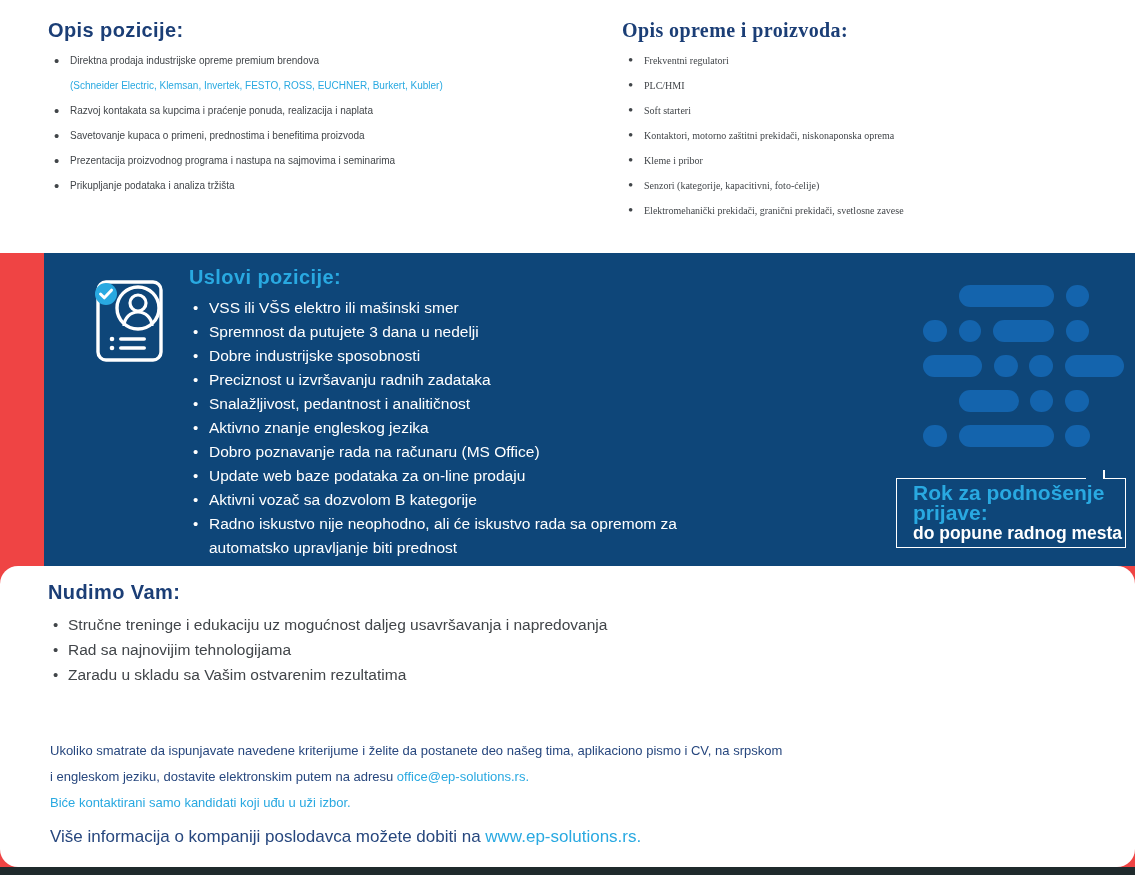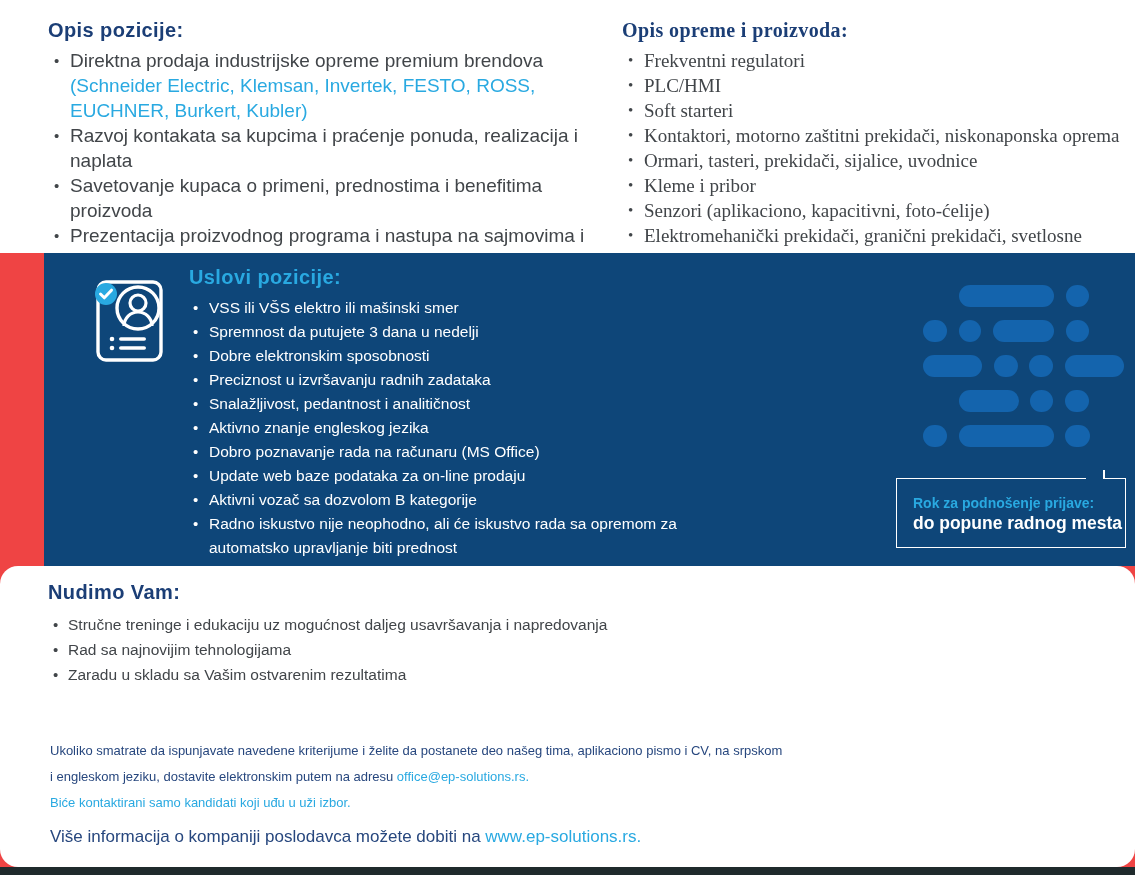--- a/index.html
+++ b/index.html
@@ -18,21 +18,21 @@
   .col-left  { position: absolute; left: 48px;  top: 17px; width: 565px; }
   .col-right { position: absolute; left: 622px; top: 17px; width: 505px; font-family: Liberation Serif, serif; }
 
   h2.navy-heading {
     margin: 0; font-size: 20px; font-weight: 700; color: #1B3E76;
     letter-spacing: 0.4px; line-height: 26px;
   }
   ul.bullet-list { list-style: none; margin: 5px 0 0 0; padding: 0; }
   ul.bullet-list li {
     position: relative; padding-left: 22px;
-    font-size: 19px; line-height: 25px; color: #414549;
+    font-size: 10px; line-height: 25px; color: #414549;
   }
   ul.bullet-list li::before {
     content: "•"; position: absolute; left: 6px; top: 0;
     color: inherit; font-size: 15px;
   }
   .brands-line { color: #29A9E1; display: block; }
 
   
   .blue-section { position: absolute; left: 0; top: 253px; width: 1135px; height: 313px; background: #0E4679; margin-left: 44px; }
   .cv-icon-wrap { position: absolute; left: 50px; top: 24px; width: 70px; height: 86px; }
@@ -63,21 +63,21 @@
 
   
   .rok-box {
     position: absolute; left: 852px; top: 225px; width: 230px; height: 70px;
     border: 1.5px solid #ffffff;
     display: flex; flex-direction: column; justify-content: center;
     padding-left: 16px;
   }
   .rok-gap  { position: absolute; top: -2px; right: 22px; width: 17px; height: 3px; background: #0E4679; }
   .rok-tick { position: absolute; top: -9px; right: 20px; width: 2px; height: 9px; background: #ffffff; }
-  .rok-label { color: #29A9E1; font-weight: 700; font-size: 14px; line-height: 20px; }
+  .rok-label { color: #29A9E1; font-weight: 700; font-size: 21px; line-height: 20px; }
   .rok-value { color: #ffffff; font-weight: 700; font-size: 17.5px; line-height: 21px; }
 
   
   .bottom-section { position: absolute; left: 0; top: 566px; width: 1135px; height: 301px; background: #ffffff; border-radius: 18px; }
   .offer-block { position: absolute; left: 48px; top: 13px; width: 1040px; }
   ul.offer-list { list-style: none; margin: 7px 0 0 0; padding: 0; }
   ul.offer-list li {
     position: relative; padding-left: 20px;
     font-size: 15.5px; line-height: 25px; color: #414549;
   }
@@ -118,23 +118,22 @@
       </ul>
     </div>
 
     <div class="col-right">
       <h2 class="navy-heading">Opis opreme i proizvoda:</h2>
       <ul class="bullet-list">
         <li>Frekventni regulatori</li>
         <li>PLC/HMI</li>
         <li>Soft starteri</li>
         <li>Kontaktori, motorno zaštitni prekidači, niskonaponska oprema</li>
-        <li>Ormari, tasteri, prekidači, sijalice, uvodnice</li>
         <li>Kleme i pribor</li>
-        <li>Senzori (aplikaciono, kapacitivni, foto-ćelije)</li>
+        <li>Senzori (kategorije, kapacitivni, foto-ćelije)</li>
         <li>Elektromehanički prekidači, granični prekidači, svetlosne zavese</li>
       </ul>
     </div>
 
   </div>
 
   <div class="blue-section">
 
     <div class="cv-icon-wrap">
       <svg width="70" height="86" viewBox="0 0 70 86" xmlns="http://www.w3.org/2000/svg">
@@ -149,21 +148,21 @@
         <circle cx="12" cy="17" r="11" fill="#29A9E1"></circle>
         <path d="M6.5 17 l3.8 3.8 l7.2 -7.6" fill="none" stroke="#ffffff" stroke-width="3" stroke-linecap="round" stroke-linejoin="round"></path>
       </svg>
     </div>
 
     <div class="cond-block">
       <h2 class="cyan-heading">Uslovi pozicije:</h2>
       <ul class="cond-list">
         <li>VSS ili VŠS elektro ili mašinski smer</li>
         <li>Spremnost da putujete 3 dana u nedelji</li>
-        <li>Dobre elektronskim sposobnosti</li>
+        <li>Dobre industrijske sposobnosti</li>
         <li>Preciznost u izvršavanju radnih zadataka</li>
         <li>Snalažljivost, pedantnost i analitičnost</li>
         <li>Aktivno znanje engleskog jezika</li>
         <li>Dobro poznavanje rada na računaru (MS Office)</li>
         <li>Update web baze podataka za on-line prodaju</li>
         <li>Aktivni vozač sa dozvolom B kategorije</li>
         <li>Radno iskustvo nije neophodno, ali će iskustvo rada sa opremom za automatsko upravljanje biti prednost</li>
       </ul>
     </div>
 

